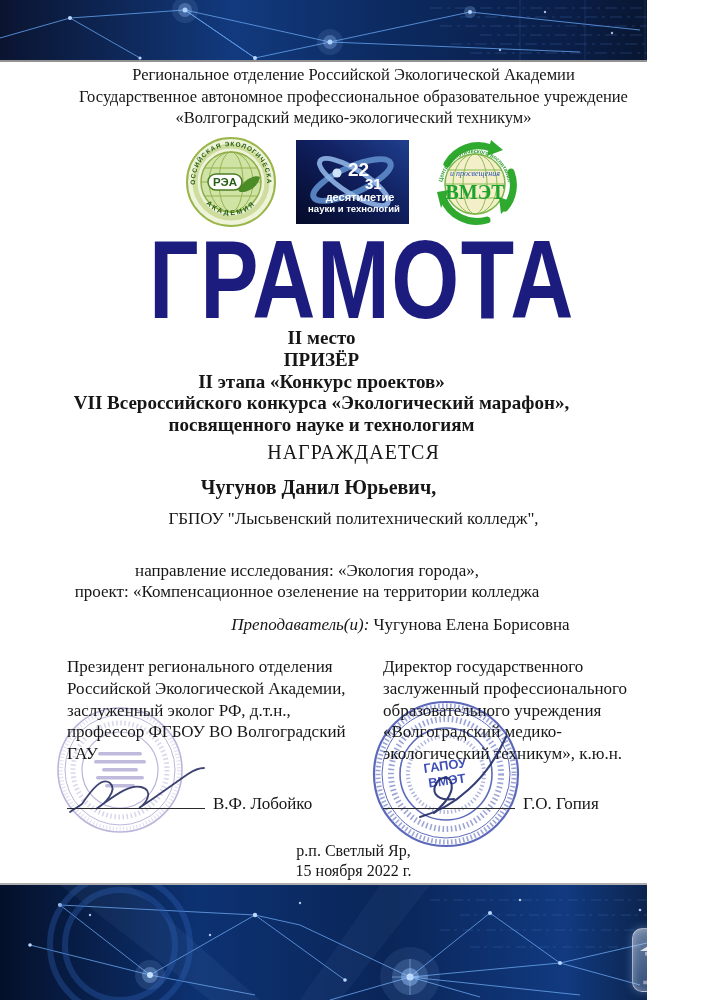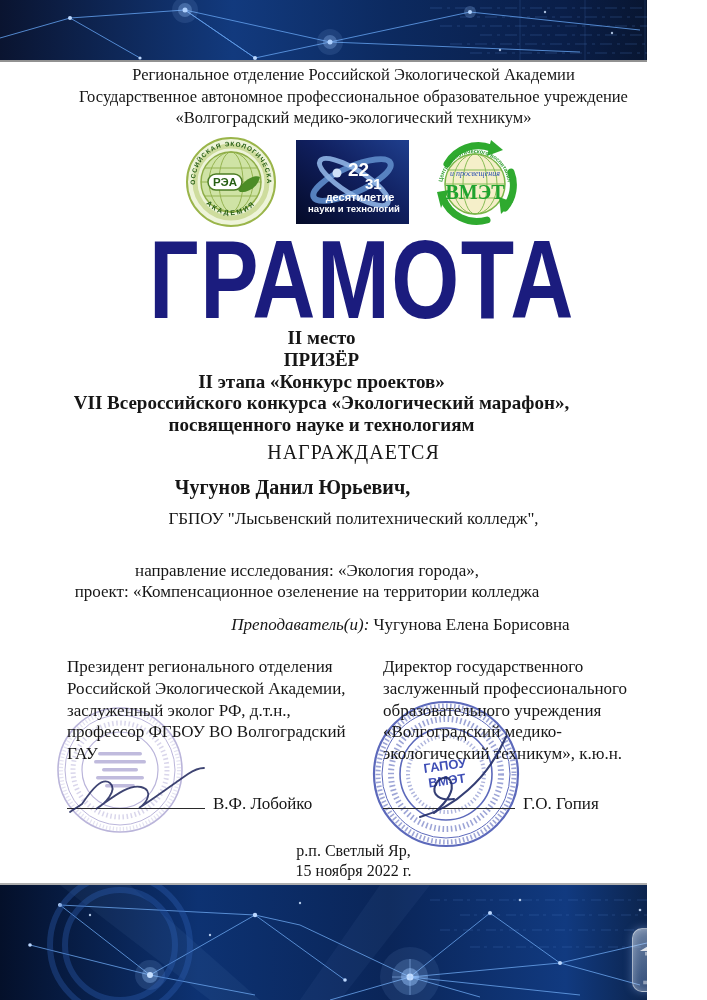--- a/index.html
+++ b/index.html
@@ -25,21 +25,21 @@
   .title{position:absolute;top:216px;left:0;width:707px;text-align:center;line-height:1;margin:8px;}
   .title span{display:inline-block;font-family:"Liberation Sans",sans-serif;font-weight:700;
         font-size:112px;letter-spacing:2px;color:#1b1c7e;transform:scaleX(.78);transform-origin:center;}
 
   
   .award{position:absolute;top:327px;left:0;width:643px;text-align:center;
          font-weight:700;font-size:19px;line-height:21.8px;}
   .awarded{position:absolute;top:441px;left:0;width:707px;text-align:center;
            font-size:20px;letter-spacing:1px;}
   .rname{position:absolute;top:476px;left:0;width:585px;text-align:center;
-         font-weight:700;font-size:20px;}
+         font-weight:700;font-size:20px;padding-left:26px;}
   .rlines{position:absolute;top:509px;left:0;width:707px;text-align:center;
           font-size:17px;line-height:20.5px;}
   .plines{position:absolute;top:561px;left:0;width:614px;text-align:center;
           font-size:17px;line-height:20.5px;}
   .teacher{position:absolute;top:615px;left:0;width:707px;text-align:center;font-size:17px;padding-left:47px;}
   .teacher .lbl{font-style:italic;}
 
   
   .col{position:absolute;top:656px;font-size:17px;line-height:21.8px;}
   .col-left{left:67px;width:310px;}

